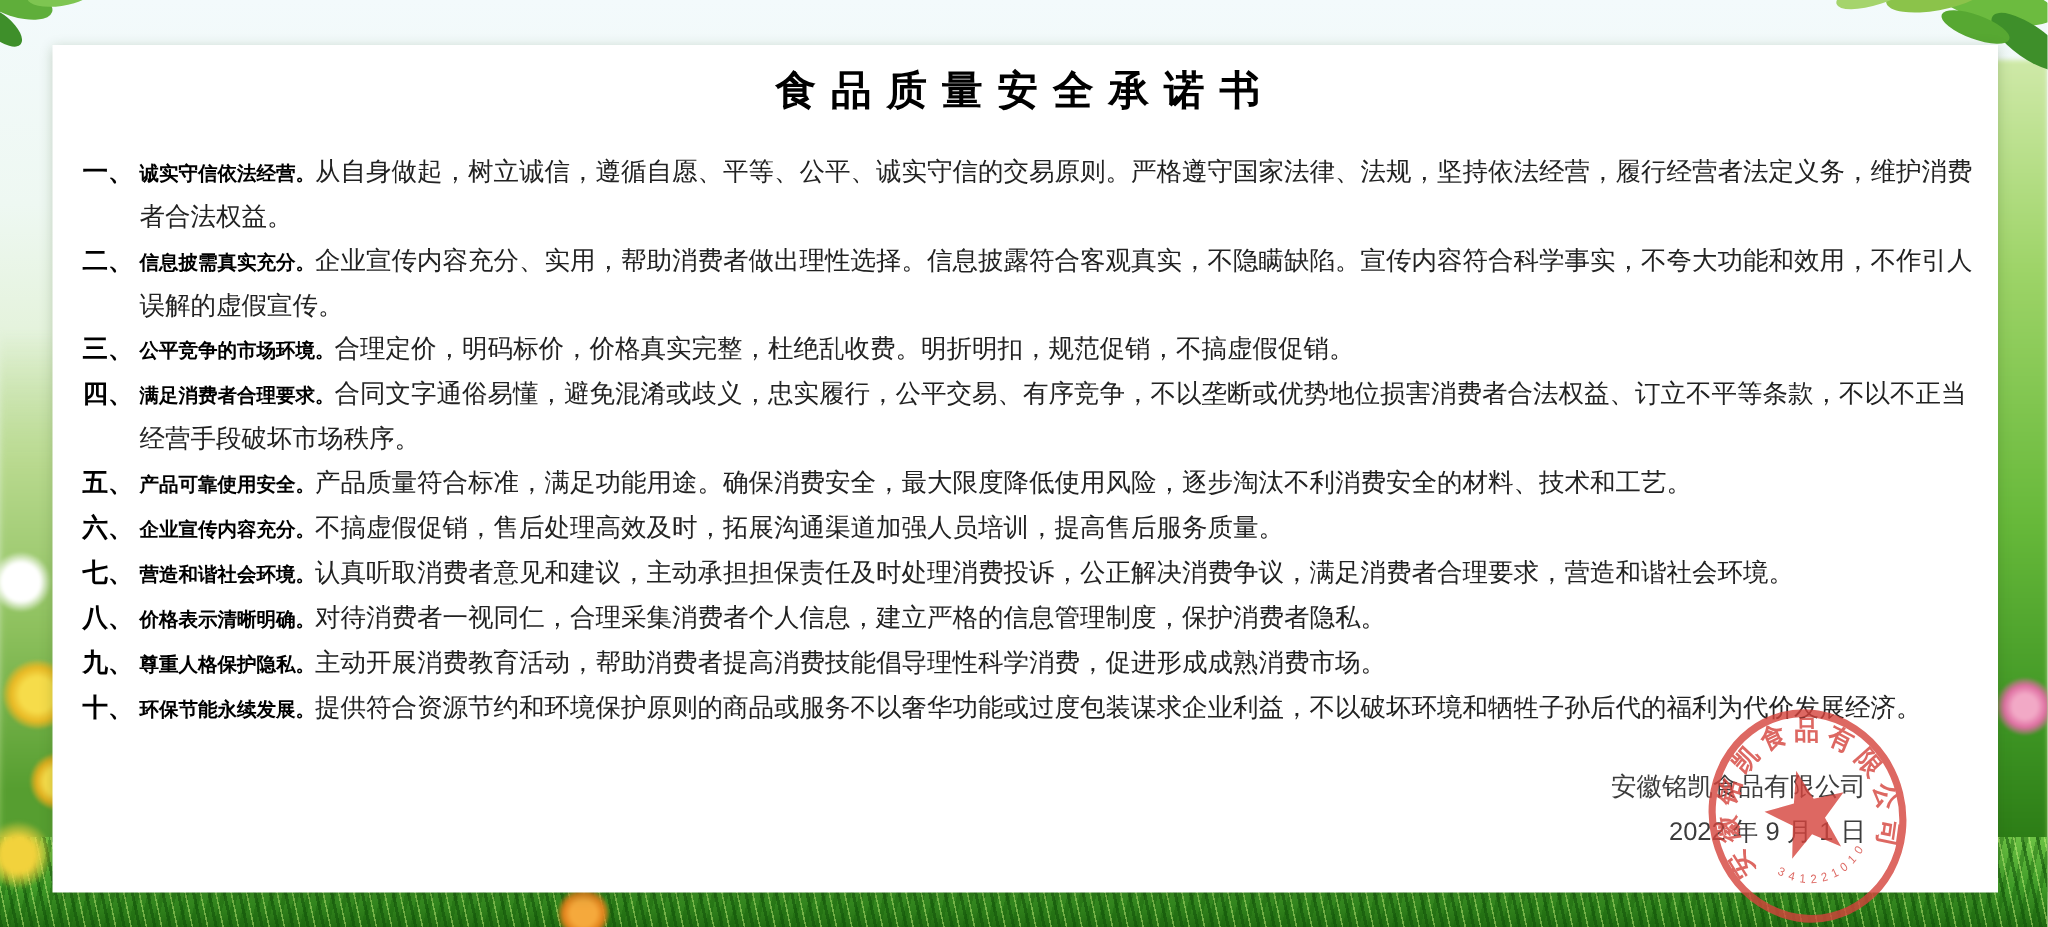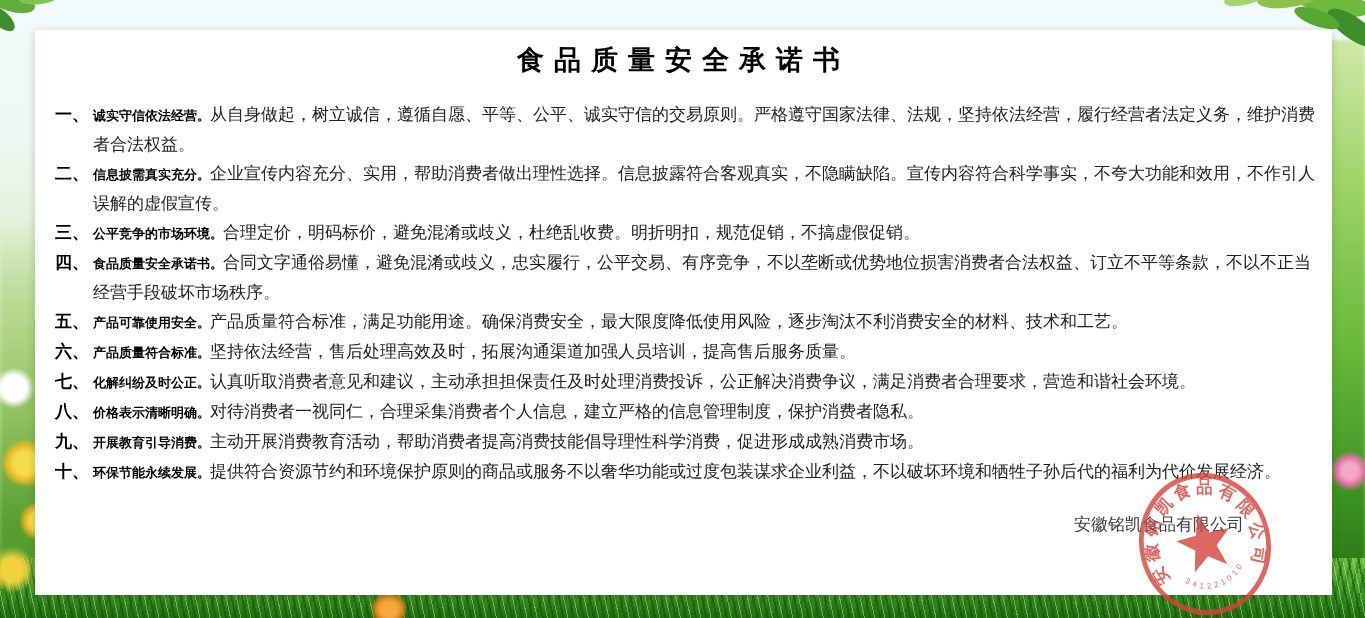--- a/index.html
+++ b/index.html
@@ -109,47 +109,48 @@
 
 
   <div class="items">
     <div class="item">
       <span class="num">一、</span><span class="lead">诚实守信依法经营。</span><span class="body">从自身做起，树立诚信，遵循自愿、平等、公平、诚实守信的交易原则。严格遵守国家法律、法规，坚持依法经营，履行经营者法定义务，维护消费者合法权益。</span>
     </div>
     <div class="item">
       <span class="num">二、</span><span class="lead">信息披需真实充分。</span><span class="body">企业宣传内容充分、实用，帮助消费者做出理性选择。信息披露符合客观真实，不隐瞒缺陷。宣传内容符合科学事实，不夸大功能和效用，不作引人误解的虚假宣传。</span>
     </div>
     <div class="item">
-      <span class="num">三、</span><span class="lead">公平竞争的市场环境。</span><span class="body">合理定价，明码标价，避免混淆或歧义，杜绝乱收费。明折明扣，规范促销，不搞虚假促销。</span>
+      <span class="num">三、</span><span class="lead">公平竞争的市场环境。</span><span class="body">合理定价，明码标价，价格真实完整，杜绝乱收费。明折明扣，规范促销，不搞虚假促销。</span>
     </div>
     <div class="item">
-      <span class="num">四、</span><span class="lead">食品质量安全承诺书。</span><span class="body">合同文字通俗易懂，避免混淆或歧义，忠实履行，公平交易、有序竞争，不以垄断或优势地位损害消费者合法权益、订立不平等条款，不以不正当经营手段破坏市场秩序。</span>
+      <span class="num">四、</span><span class="lead">满足消费者合理要求。</span><span class="body">合同文字通俗易懂，避免混淆或歧义，忠实履行，公平交易、有序竞争，不以垄断或优势地位损害消费者合法权益、订立不平等条款，不以不正当经营手段破坏市场秩序。</span>
     </div>
     <div class="item">
       <span class="num">五、</span><span class="lead">产品可靠使用安全。</span><span class="body">产品质量符合标准，满足功能用途。确保消费安全，最大限度降低使用风险，逐步淘汰不利消费安全的材料、技术和工艺。</span>
     </div>
     <div class="item">
-      <span class="num">六、</span><span class="lead">产品质量符合标准。</span><span class="body">坚持依法经营，售后处理高效及时，拓展沟通渠道加强人员培训，提高售后服务质量。</span>
+      <span class="num">六、</span><span class="lead">企业宣传内容充分。</span><span class="body">不搞虚假促销，售后处理高效及时，拓展沟通渠道加强人员培训，提高售后服务质量。</span>
     </div>
     <div class="item">
-      <span class="num">七、</span><span class="lead">化解纠纷及时公正。</span><span class="body">认真听取消费者意见和建议，主动承担担保责任及时处理消费投诉，公正解决消费争议，满足消费者合理要求，营造和谐社会环境。</span>
+      <span class="num">七、</span><span class="lead">营造和谐社会环境。</span><span class="body">认真听取消费者意见和建议，主动承担担保责任及时处理消费投诉，公正解决消费争议，满足消费者合理要求，营造和谐社会环境。</span>
     </div>
     <div class="item">
       <span class="num">八、</span><span class="lead">价格表示清晰明确。</span><span class="body">对待消费者一视同仁，合理采集消费者个人信息，建立严格的信息管理制度，保护消费者隐私。</span>
     </div>
     <div class="item">
-      <span class="num">九、</span><span class="lead">开展教育引导消费。</span><span class="body">主动开展消费教育活动，帮助消费者提高消费技能倡导理性科学消费，促进形成成熟消费市场。</span>
+      <span class="num">九、</span><span class="lead">尊重人格保护隐私。</span><span class="body">主动开展消费教育活动，帮助消费者提高消费技能倡导理性科学消费，促进形成成熟消费市场。</span>
     </div>
     <div class="item">
       <span class="num">十、</span><span class="lead">环保节能永续发展。</span><span class="body">提供符合资源节约和环境保护原则的商品或服务不以奢华功能或过度包装谋求企业利益，不以破坏环境和牺牲子孙后代的福利为代价发展经济。</span>
     </div>
   </div>
 
   <div class="signature">
     <div>安徽铭凯食品有限公司</div>
+    <div>2022 年 9 月 1 日</div>
   </div>
 
   <div class="stamp">
     <svg viewBox="0 0 200 200" preserveAspectRatio="none">
       <defs>
         <path id="ringPath" d="M 38,136 A 71,71 0 1 1 162,136" fill="none"></path>
         <path id="serialPath" d="M 52,138 A 62,62 0 0 0 148,138" fill="none"></path>
       </defs>
       <circle cx="100" cy="100" r="93" fill="none" stroke="#d5433c" stroke-width="7"></circle>
       <polygon points="100,58 110,86.2 140,87 116.2,105.3 124.7,134 100,117 75.3,134 83.8,105.3 60.1,87 90,86.2" fill="#d5433c"></polygon>

